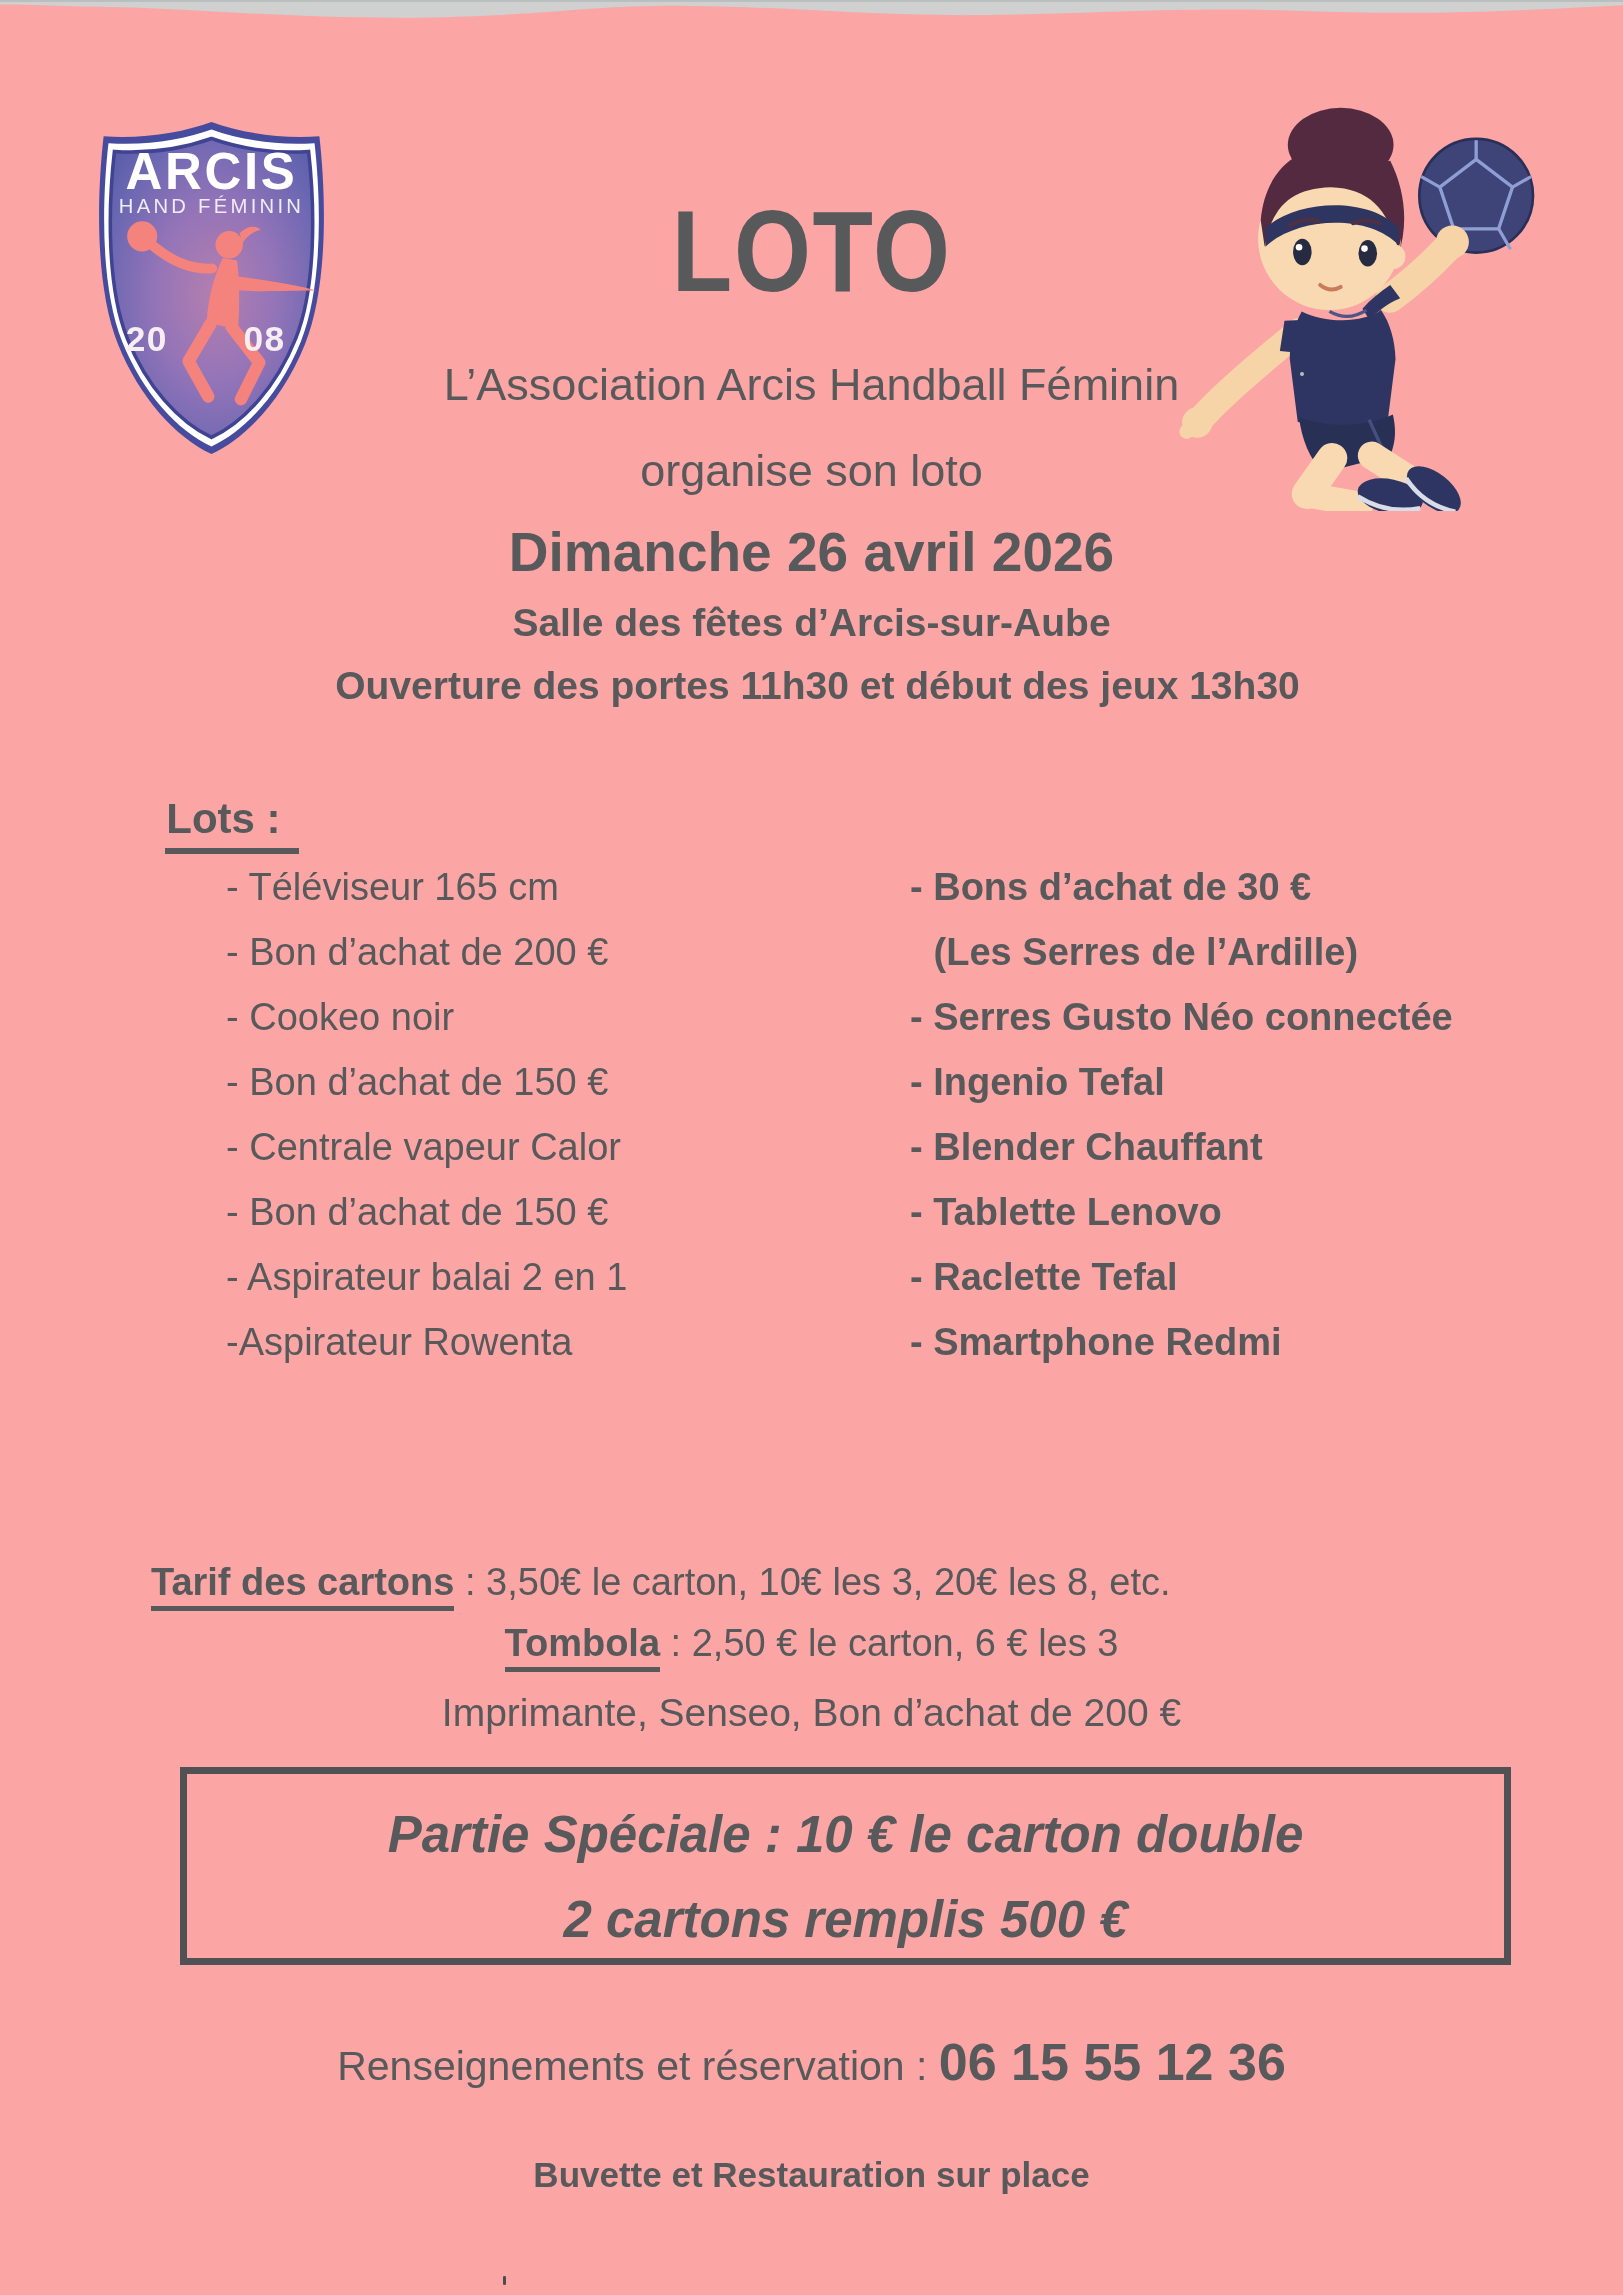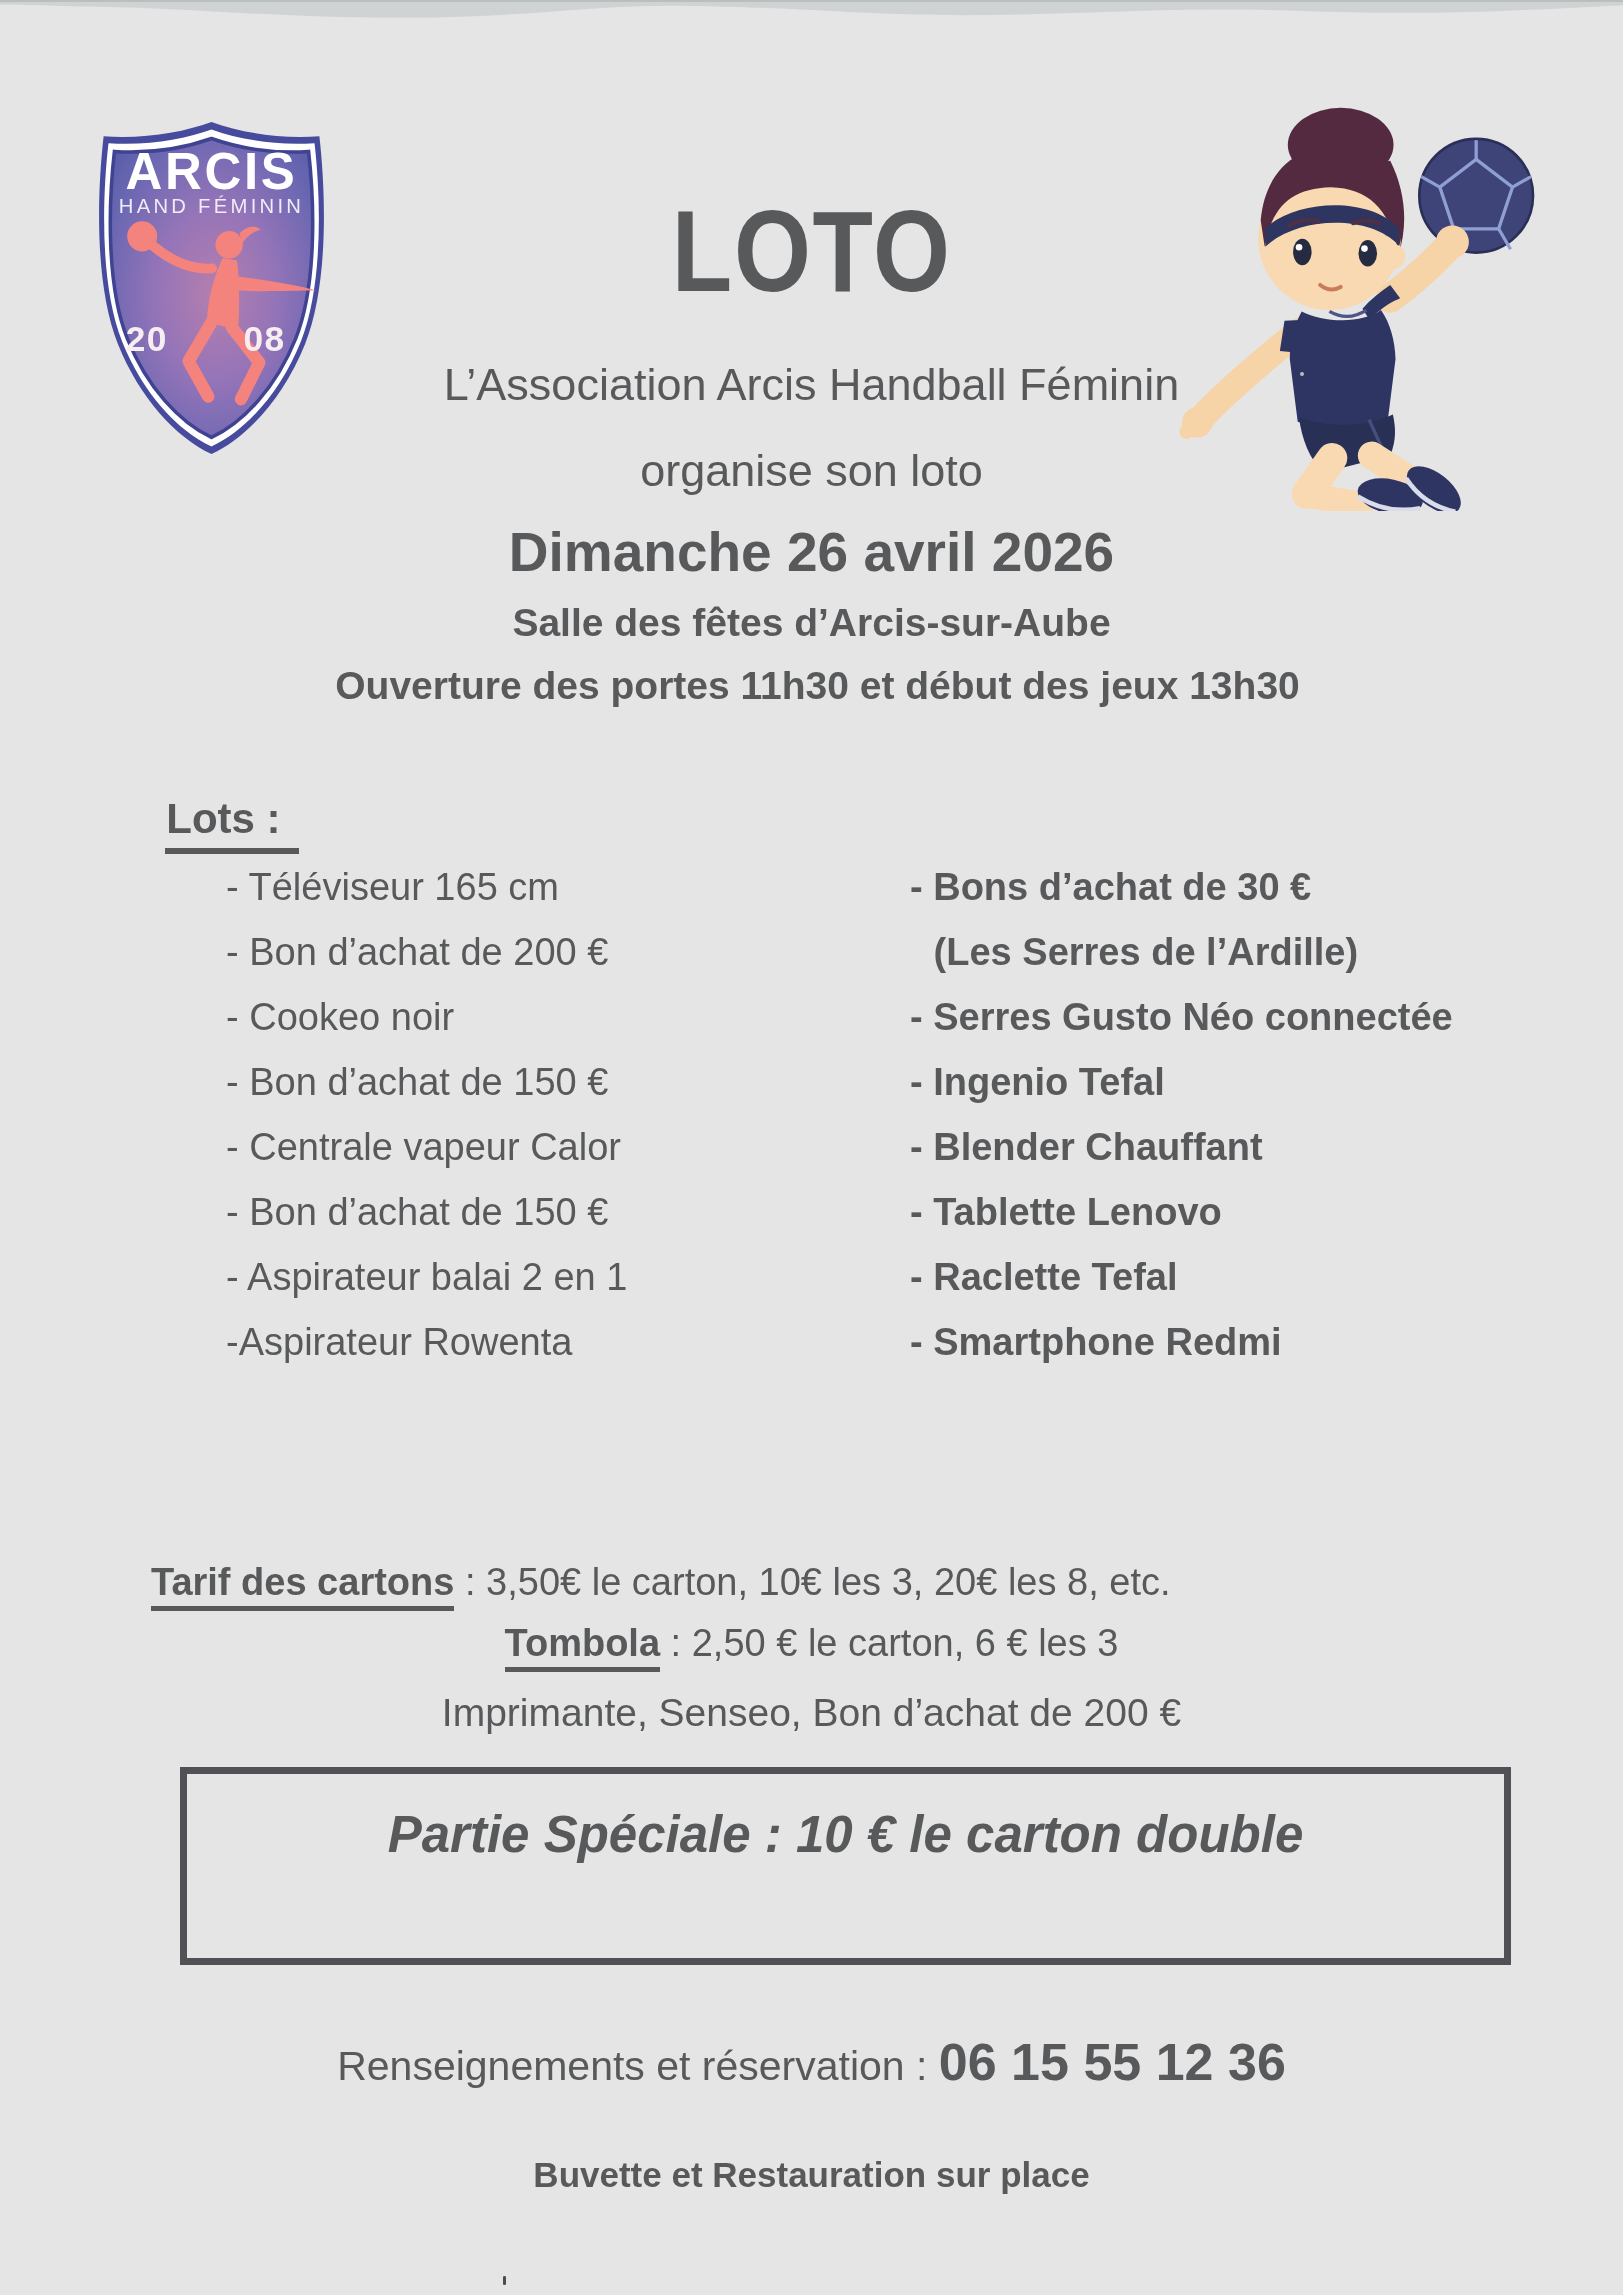--- a/index.html
+++ b/index.html
@@ -1,20 +1,20 @@
 <!DOCTYPE html>
 <html style="font-size:10.5px"><head>
 <meta charset="utf-8">
 <style>
   * { margin:0; padding:0; box-sizing:border-box; }
   html,body { background:#ffffff; }
   .page {
     position:relative;
     width:1623px; height:2295px;
-    background:#e5e5e5;
+    background:#fca5a5;
     overflow:hidden;
     font-family:"Liberation Sans", sans-serif;
     color:#58595b;
   }
   .abs { position:absolute; }
   .center { left:0; right:0; text-align:center; }
 
   
   .scan-top { top:0; left:0; width:1623px; height:19.6px; }
 
@@ -193,20 +193,21 @@
   </div>
 
   <div class="abs center tombola">
     <span class="u-label">Tombola</span><span> : 2,50 € le carton, 6 € les 3</span>
   </div>
 
   <div class="abs center tombola-prizes">Imprimante, Senseo, Bon d’achat de 200 €</div>
 
   <div class="abs special-box">
     <div class="special-line-1">Partie Spéciale : 10 € le carton double</div>
+    <div class="special-line-2">2 cartons remplis 500 €</div>
   </div>
 
   <div class="abs center contact">
     <span>Renseignements et réservation : </span><span class="phone">06 15 55 12 36</span>
   </div>
   <div class="abs center refreshments">Buvette et Restauration sur place</div>
 
   <div class="abs speck-1"></div>
   <div class="abs speck-2"></div>
 

